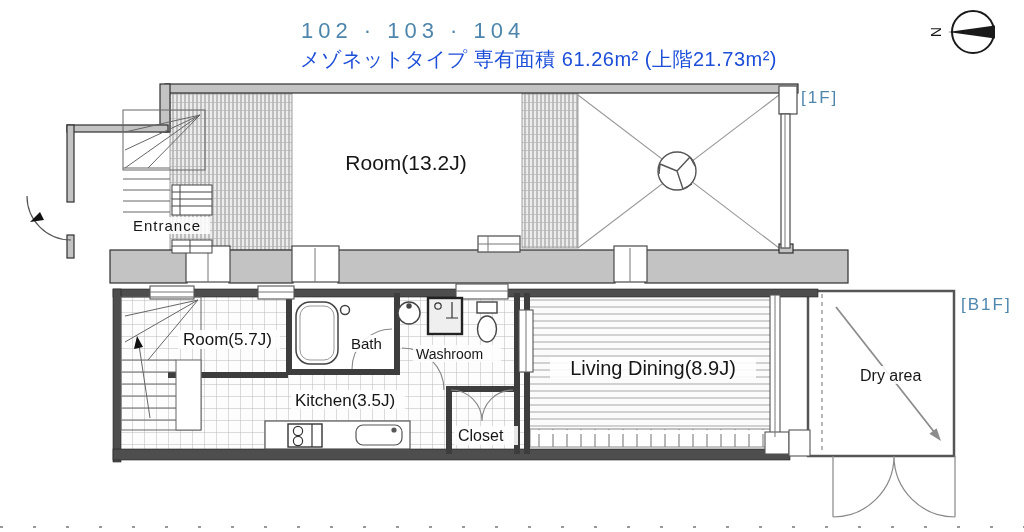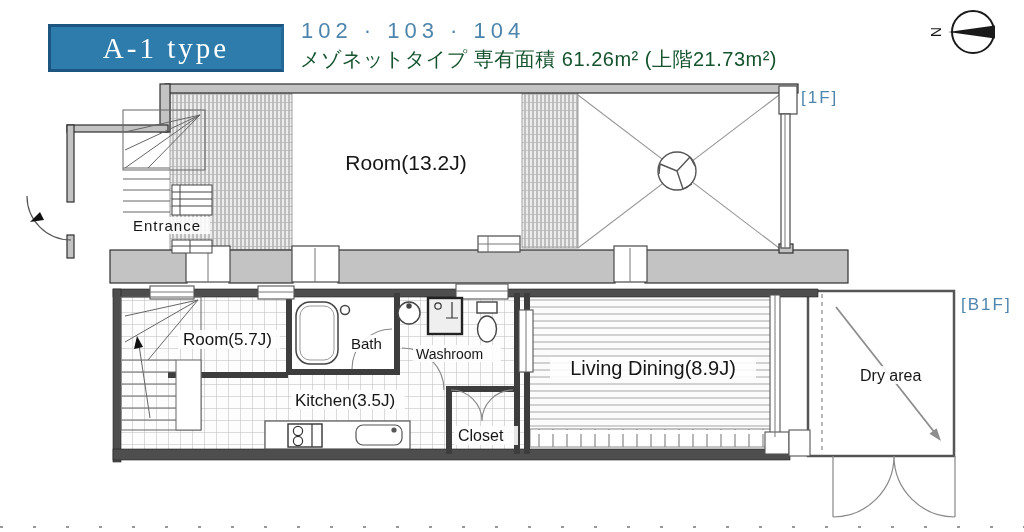--- a/index.html
+++ b/index.html
@@ -6,33 +6,30 @@
   .canvas{position:relative;width:1024px;height:532px;background:#fff;overflow:hidden;
           font-family:"Liberation Sans",sans-serif;}
   .type-box{position:absolute;left:48px;top:24px;width:230px;height:42px;
             background:var(--accent,#2e7cac);
             border:3px solid #1b5580;border-right-color:#236896;
             display:flex;align-items:center;justify-content:center;
             color:#fff;font-family:"Liberation Serif",serif;
             font-size:29px;letter-spacing:3px;}
   .units{position:absolute;left:301px;top:18px;color:var(--unitblue,#4d85ad);
          font-size:22px;letter-spacing:5px;text-align:center;}
-  .subtitle{position:absolute;left:300px;top:46px;color:#14532d;
+  .subtitle{position:absolute;left:300px;top:46px;color:#1d4ed8;
             font-size:20px;letter-spacing:0.5px;}
   svg text{font-family:"Liberation Sans",sans-serif;fill:#161616;}
   .tagtext{fill:#4f86ae;letter-spacing:2px;}
 </style>
 </head>
 <body>
 
 <div class="canvas">
 
-  <div class="type-box">
-    <span>A-1 type</span>
-  </div>
   <div class="units">102 · 103 · 104</div>
   <div class="subtitle">メゾネットタイプ 専有面積 61.26m² (上階21.73m²)</div>
 
   <svg width="1024" height="532" viewBox="0 0 1024 532" style="position:absolute;left:0;top:0;">
     <defs>
       <pattern id="hatch" width="4" height="8" patternUnits="userSpaceOnUse">
         <rect width="4" height="8" fill="#ececec"></rect>
         <path d="M1,0 V8" stroke="#909090" stroke-width="1"></path>
         <path d="M0,6.5 H4" stroke="#b6b6b6" stroke-width="0.7"></path>
       </pattern>

